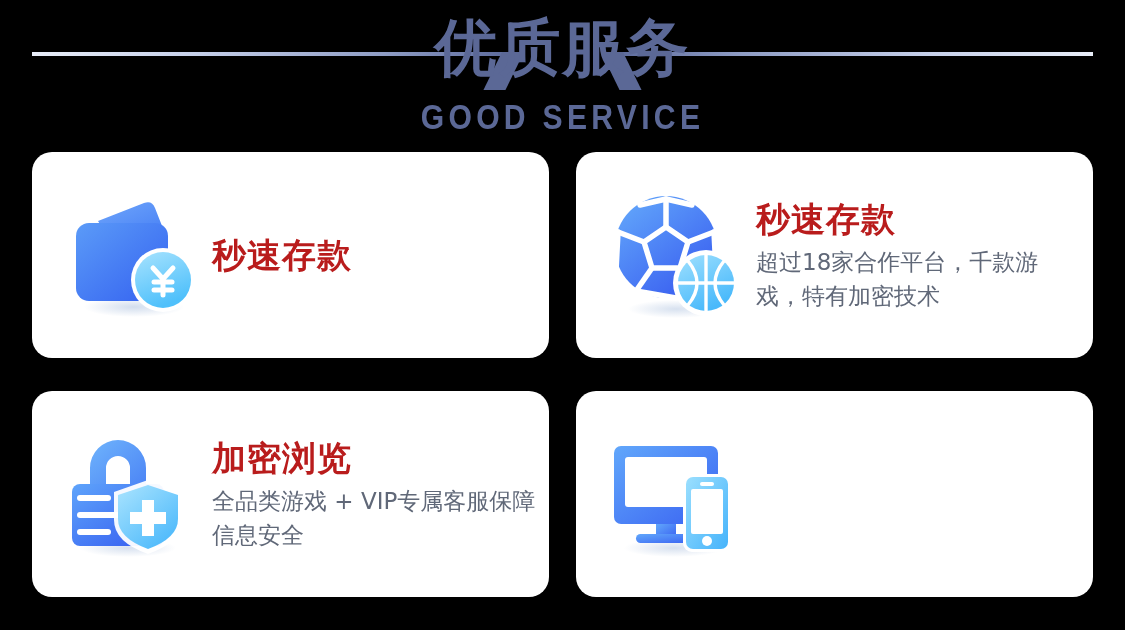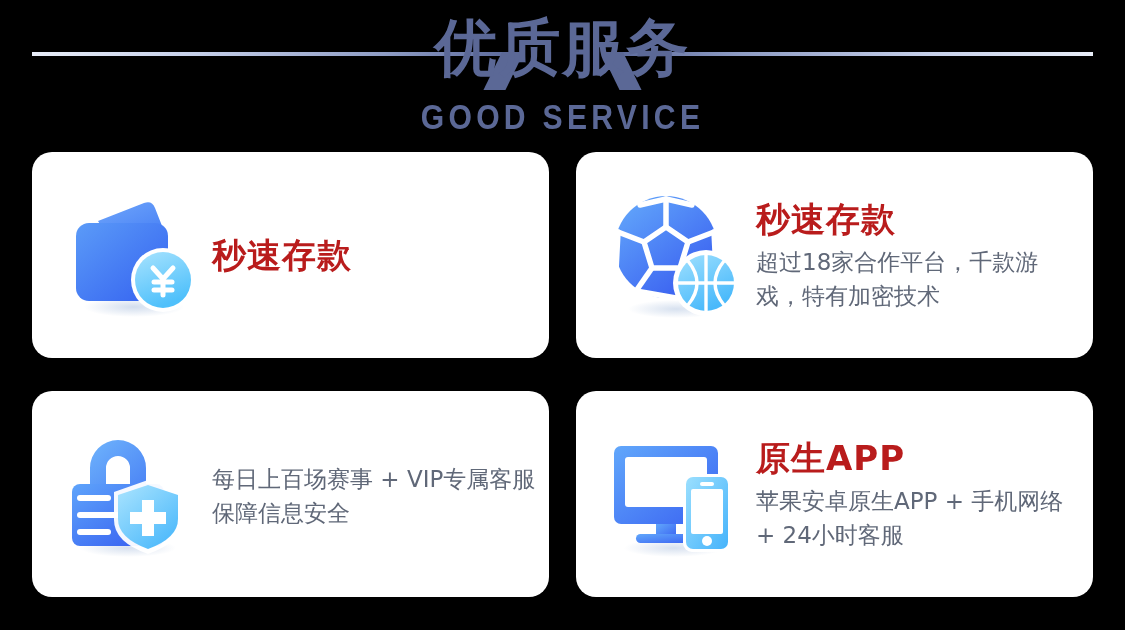--- a/index.html
+++ b/index.html
@@ -245,21 +245,22 @@
             <path d="M20 74 L48 74"></path>
             <path d="M20 91 L58 91"></path>
             <path d="M20 108 L48 108"></path>
           </g>
           <path d="M88 56 L122 68 L122 96 Q122 118 88 130 Q54 118 54 96 L54 68 Z" fill="#ffffff" opacity="0.95"></path>
           <path d="M88 61 L118 71 L118 95 Q118 114 88 125 Q58 114 58 95 L58 71 Z" fill="url(#l3)"></path>
           <path d="M82 76 L94 76 L94 88 L106 88 L106 100 L94 100 L94 112 L82 112 L82 100 L70 100 L70 88 L82 88 Z" fill="#ffffff"></path>
         </svg>
       </div>
       <div class="card-text">
-        <div class="card-desc">每日上百场赛事 + VIP专属客服保障信息安全</div>
+        <div class="card-title">加密浏览</div>
+        <div class="card-desc">全品类游戏 + VIP专属客服保障信息安全</div>
       </div>
     </div>
 
     <div class="card">
       <div class="card-icon">
         <svg class="icon-svg" viewBox="0 0 140 140" xmlns="http://www.w3.org/2000/svg">
           <defs>
             <linearGradient id="m1" x1="0" y1="0" x2="1" y2="1">
               <stop offset="0" stop-color="#61a7fb"></stop>
                 <stop offset="1" stop-color="#3a63f2"></stop>
@@ -278,20 +279,16 @@
           <rect x="21" y="33" width="82" height="50" rx="3" fill="#ffffff"></rect>
           <rect x="52" y="100" width="20" height="14" fill="url(#m1)"></rect>
           <rect x="32" y="110" width="60" height="9" rx="4.5" fill="url(#m1)"></rect>
           <rect x="79" y="50" width="48" height="78" rx="9" fill="#ffffff"></rect>
           <rect x="82" y="53" width="42" height="72" rx="7" fill="url(#m2)"></rect>
           <rect x="87" y="65" width="32" height="45" rx="2" fill="#ffffff"></rect>
           <rect x="96" y="58" width="14" height="4" rx="2" fill="#ffffff"></rect>
           <circle cx="103" cy="117" r="5" fill="#ffffff"></circle>
         </svg>
       </div>
-      <div class="card-text">
-        <div class="card-title">原生APP</div>
-        <div class="card-desc">苹果安卓原生APP + 手机网络 + 24小时客服</div>
-      </div>
     </div>
 
   </div>
 </div>
 
 </body></html>

